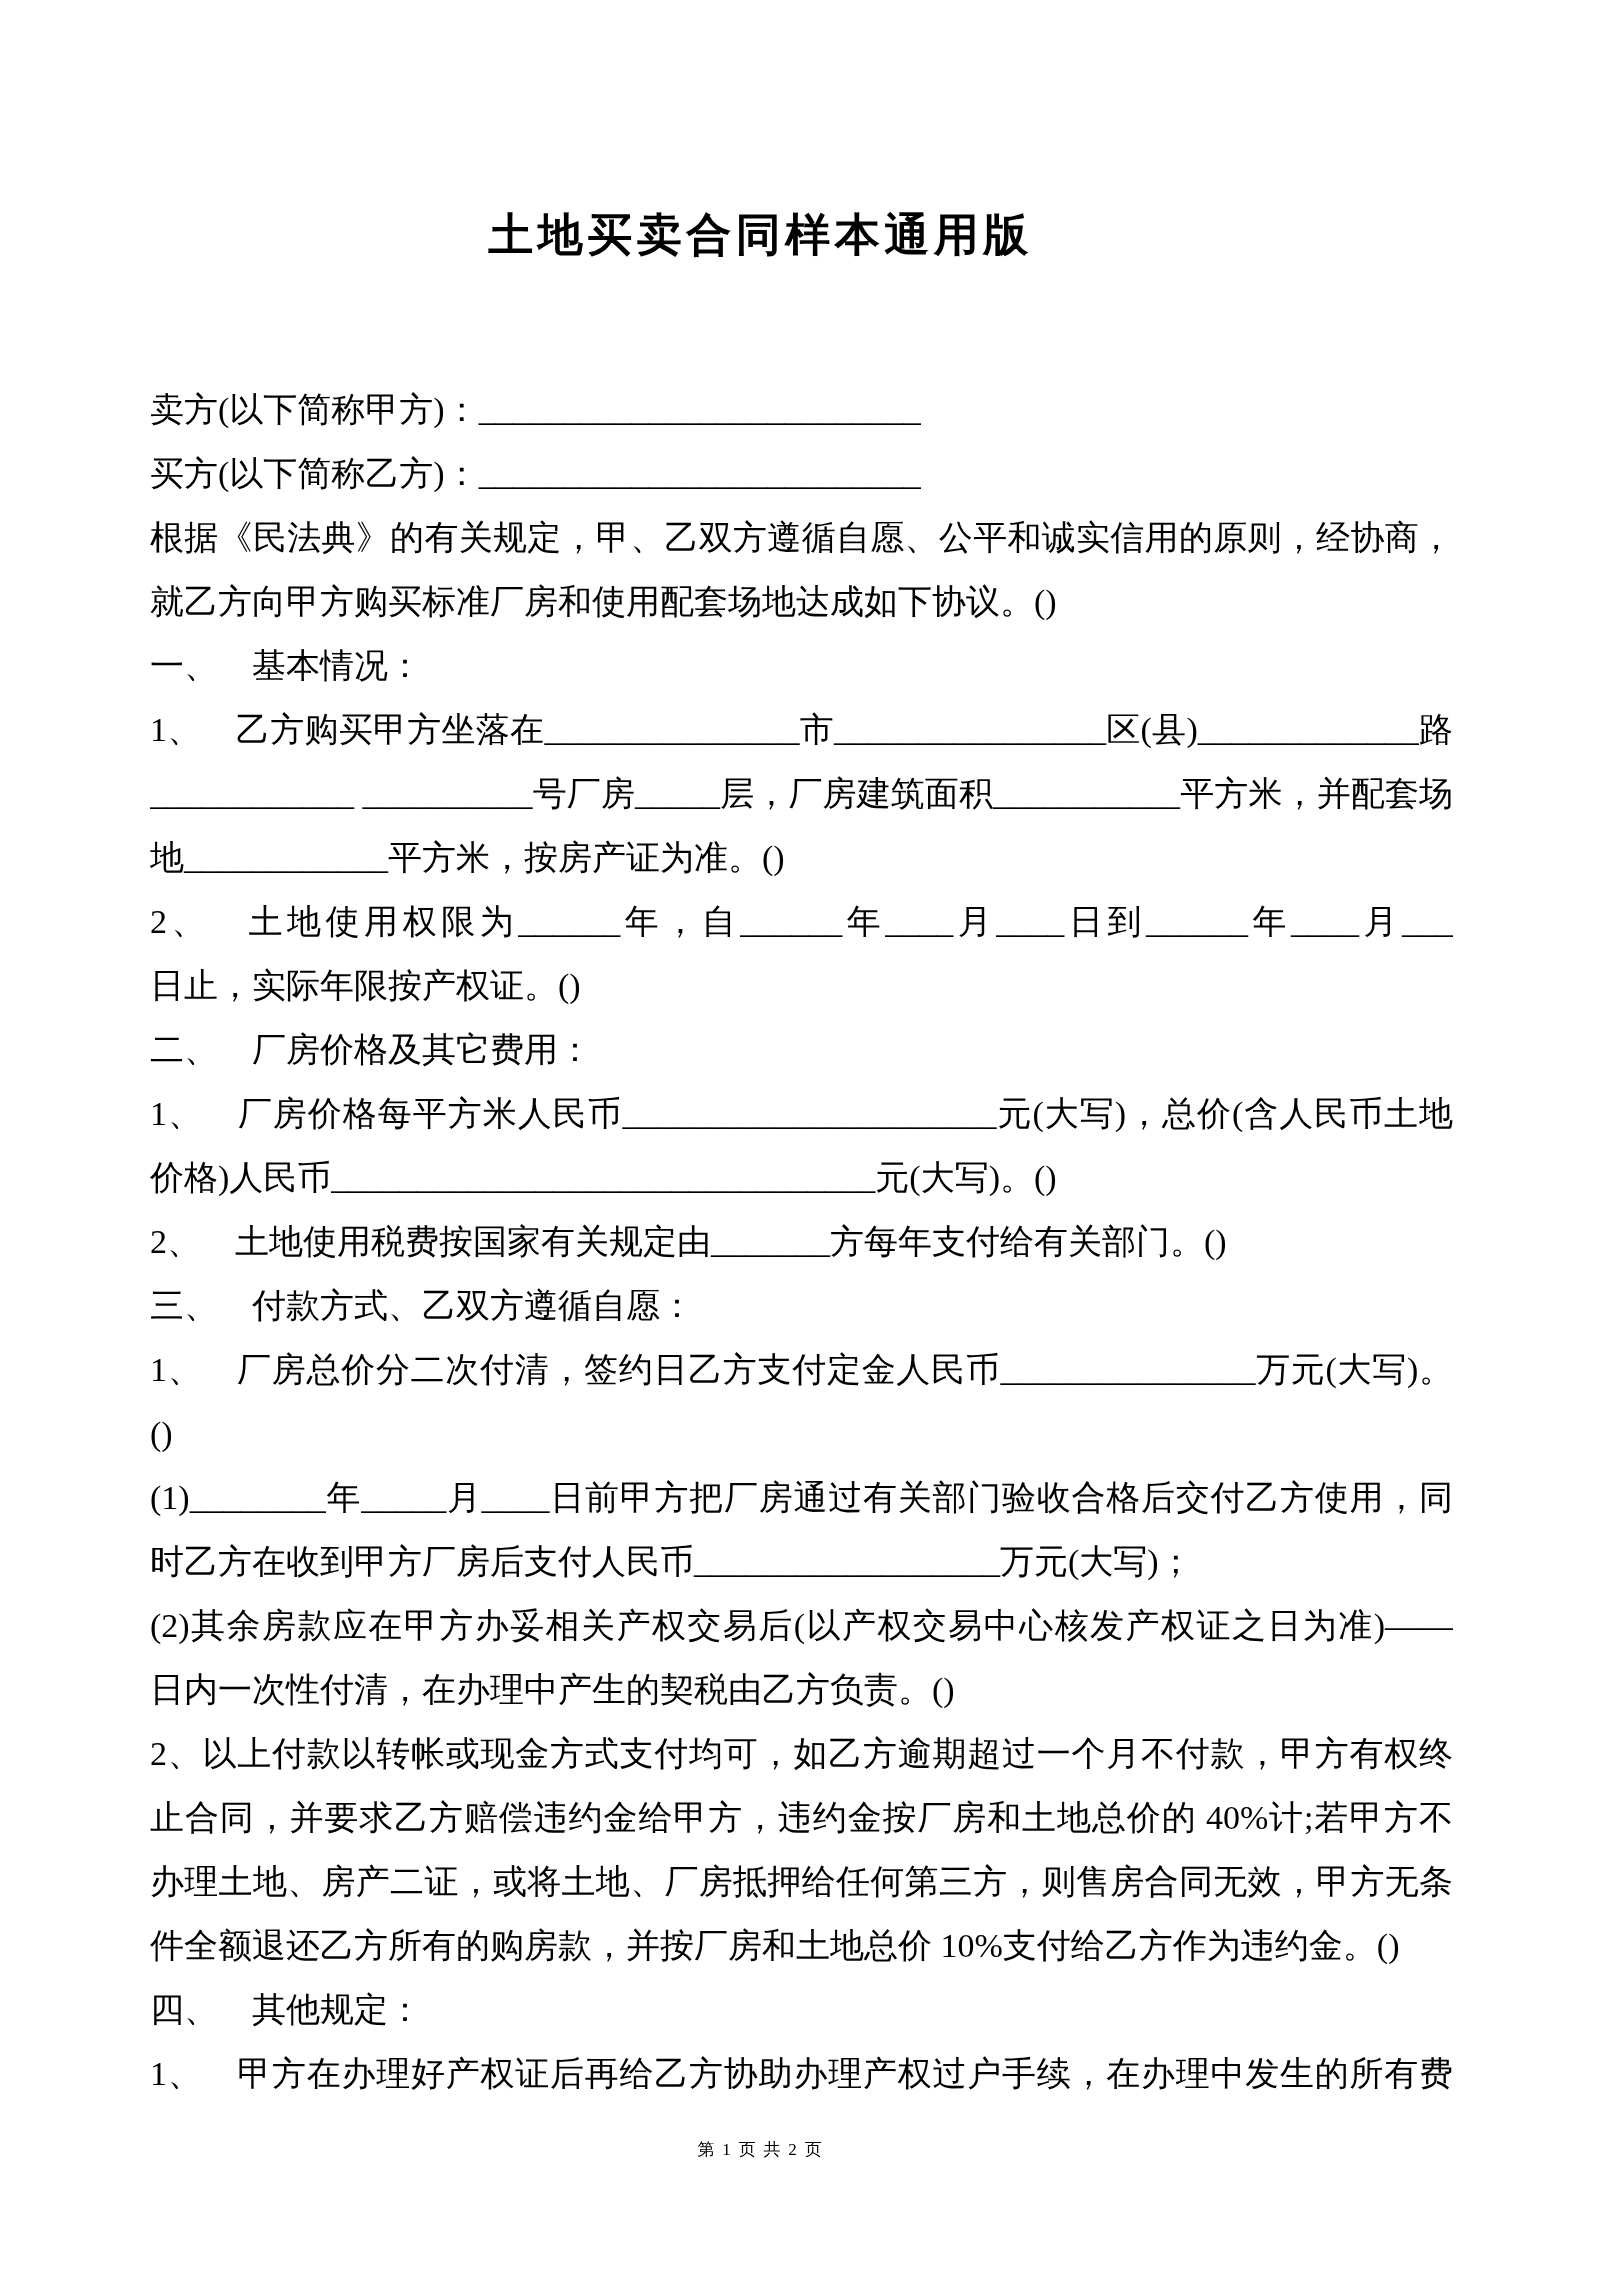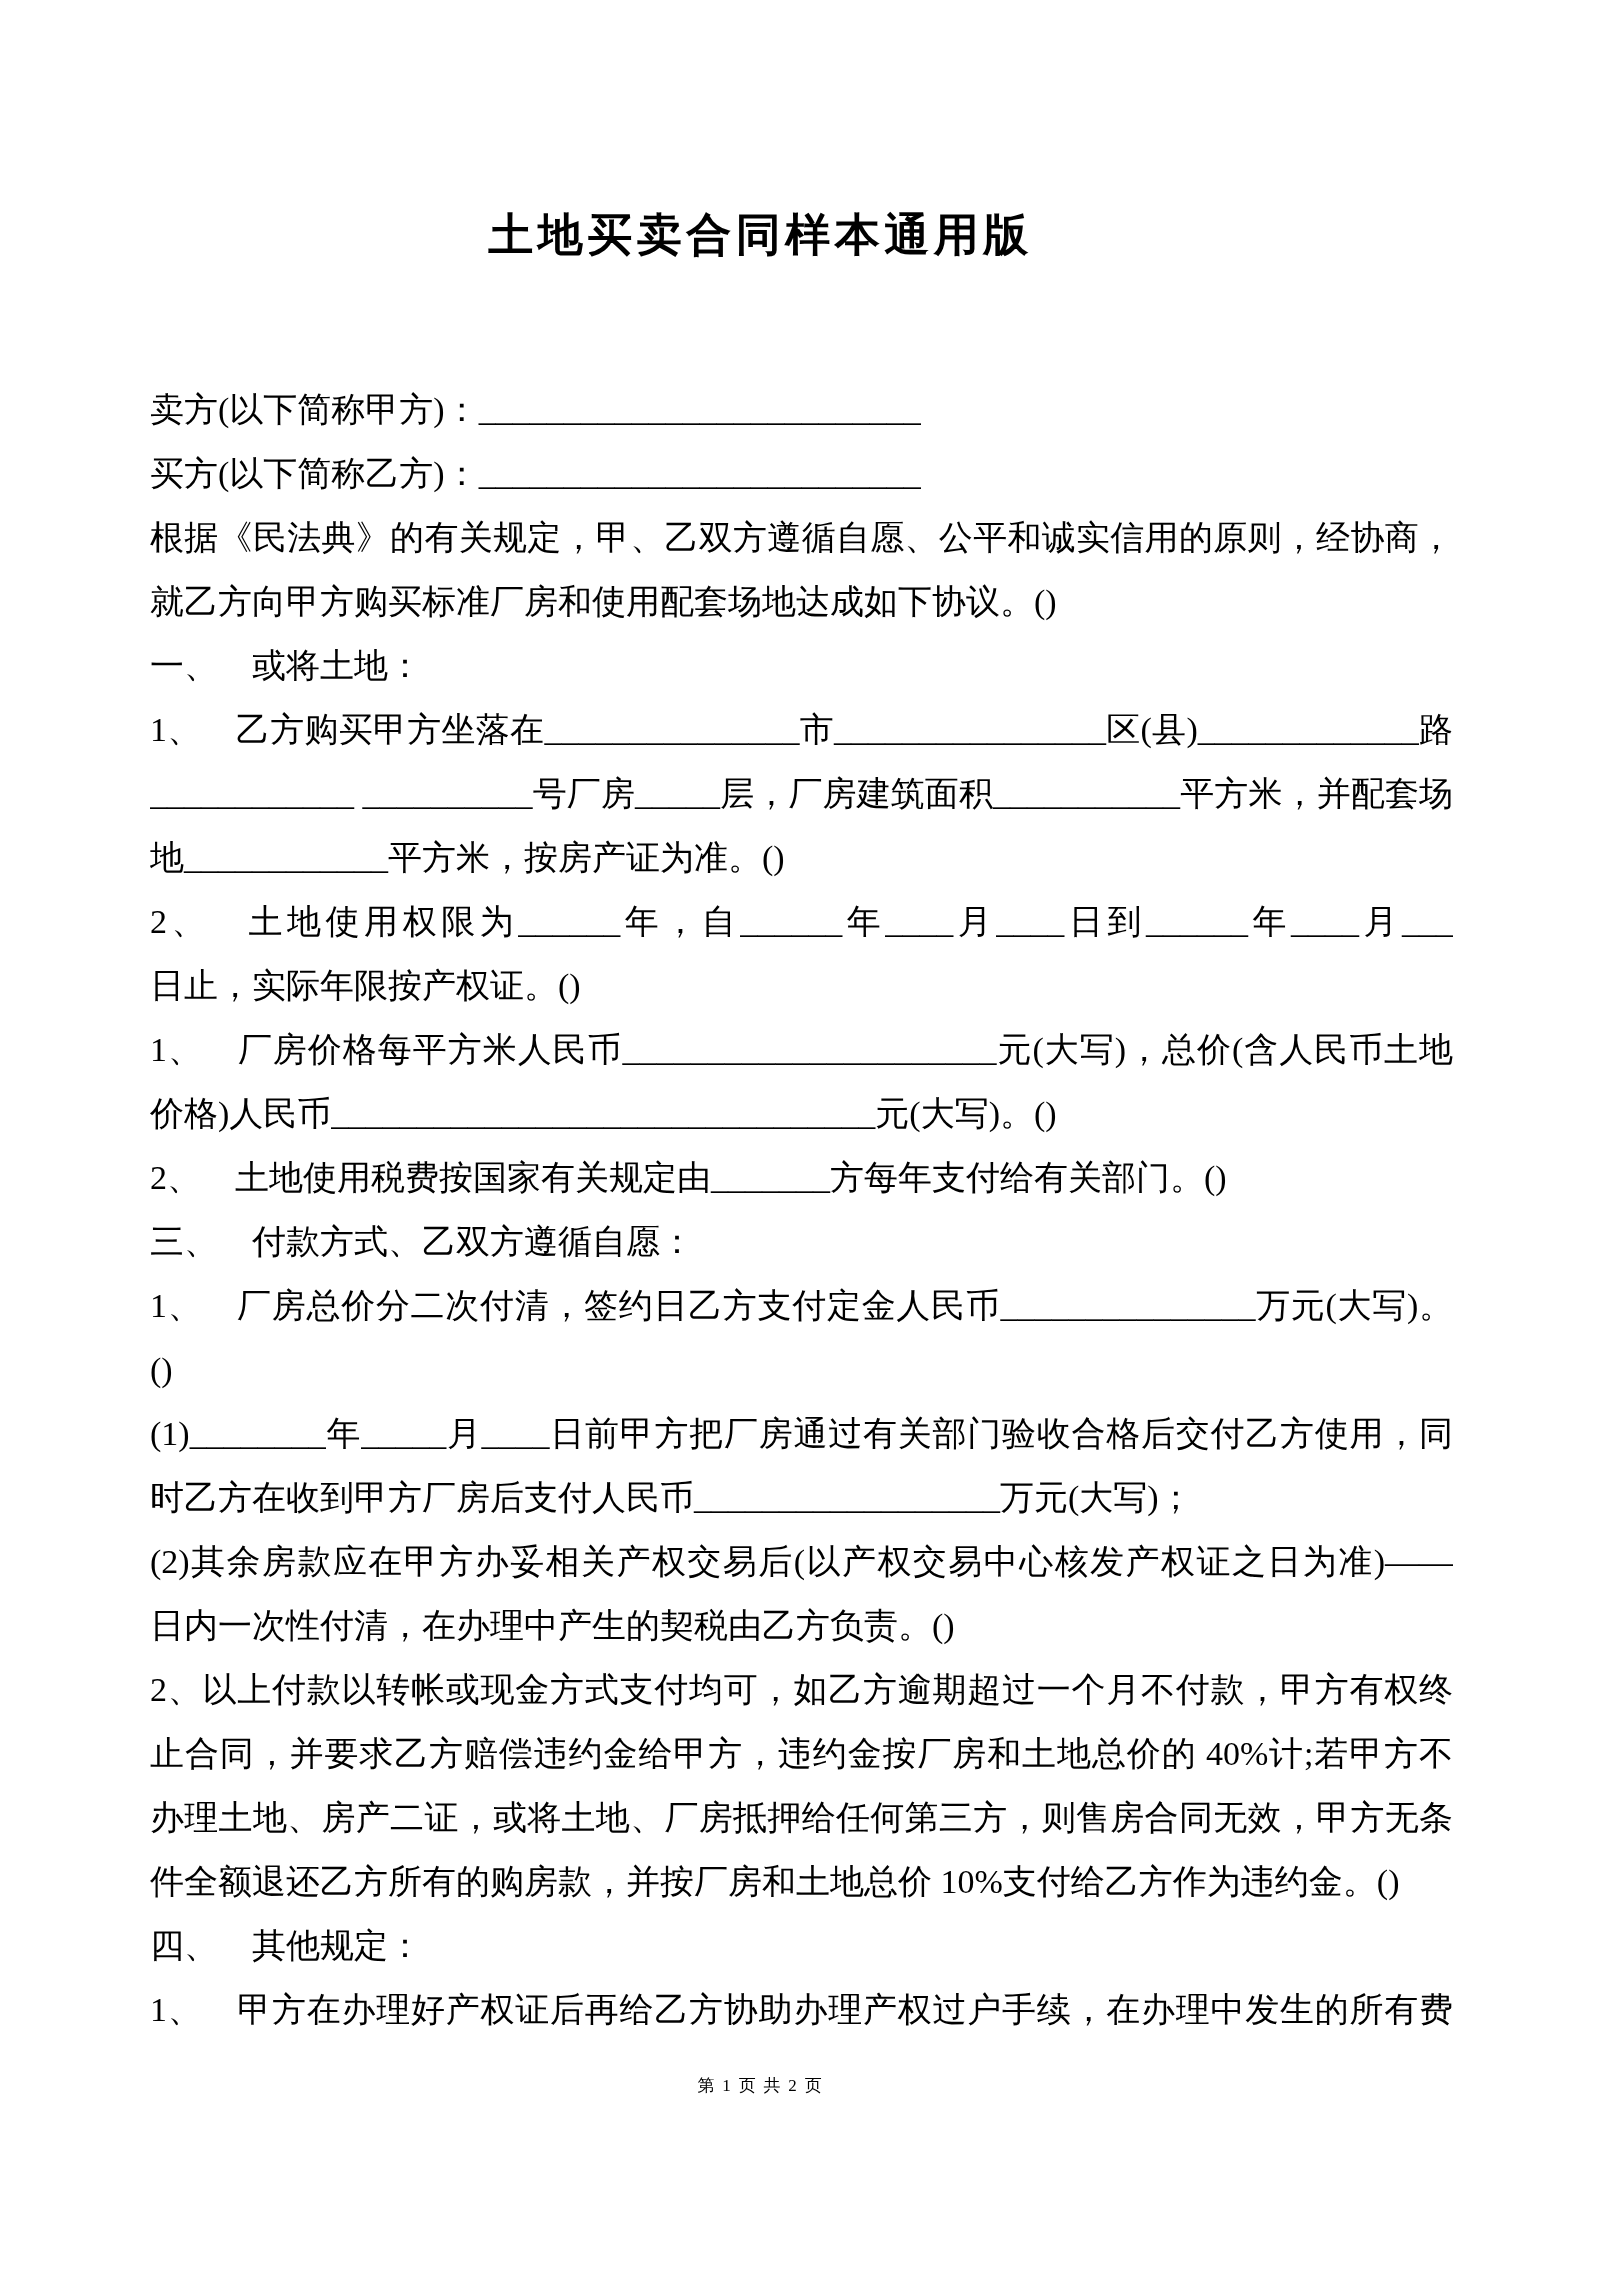--- a/index.html
+++ b/index.html
@@ -52,26 +52,27 @@
 <body>
 
 <div class="page">
   <h1 class="title">土地买卖合同样本通用版</h1>
 
   <div class="content">
       <div class="line">卖方(以下简称甲方)：__________________________</div>
       <div class="line">买方(以下简称乙方)：__________________________</div>
       <div class="line full">根据《民法典》的有关规定，甲、乙双方遵循自愿、公平和诚实信用的原则，经协商，</div>
       <div class="line">就乙方向甲方购买标准厂房和使用配套场地达成如下协议。()</div>
-      <div class="line">一、　或将土地：</div>
+      <div class="line">一、　基本情况：</div>
       <div class="line full">1、　乙方购买甲方坐落在_______________市________________区(县)_____________路</div>
       <div class="line full">____________ __________号厂房_____层，厂房建筑面积___________平方米，并配套场</div>
       <div class="line">地____________平方米，按房产证为准。()</div>
       <div class="line full">2、　土地使用权限为______年，自______年____月____日到______年____月___</div>
       <div class="line">日止，实际年限按产权证。()</div>
+      <div class="line">二、　厂房价格及其它费用：</div>
       <div class="line full">1、　厂房价格每平方米人民币______________________元(大写)，总价(含人民币土地</div>
       <div class="line">价格)人民币________________________________元(大写)。()</div>
       <div class="line">2、　土地使用税费按国家有关规定由_______方每年支付给有关部门。()</div>
       <div class="line">三、　付款方式、乙双方遵循自愿：</div>
       <div class="line full">1、　厂房总价分二次付清，签约日乙方支付定金人民币_______________万元(大写)。</div>
       <div class="line">()</div>
       <div class="line full">(1)________年_____月____日前甲方把厂房通过有关部门验收合格后交付乙方使用，同</div>
       <div class="line">时乙方在收到甲方厂房后支付人民币__________________万元(大写)；</div>
       <div class="line full">(2)其余房款应在甲方办妥相关产权交易后(以产权交易中心核发产权证之日为准)——</div>
       <div class="line">日内一次性付清，在办理中产生的契税由乙方负责。()</div>

